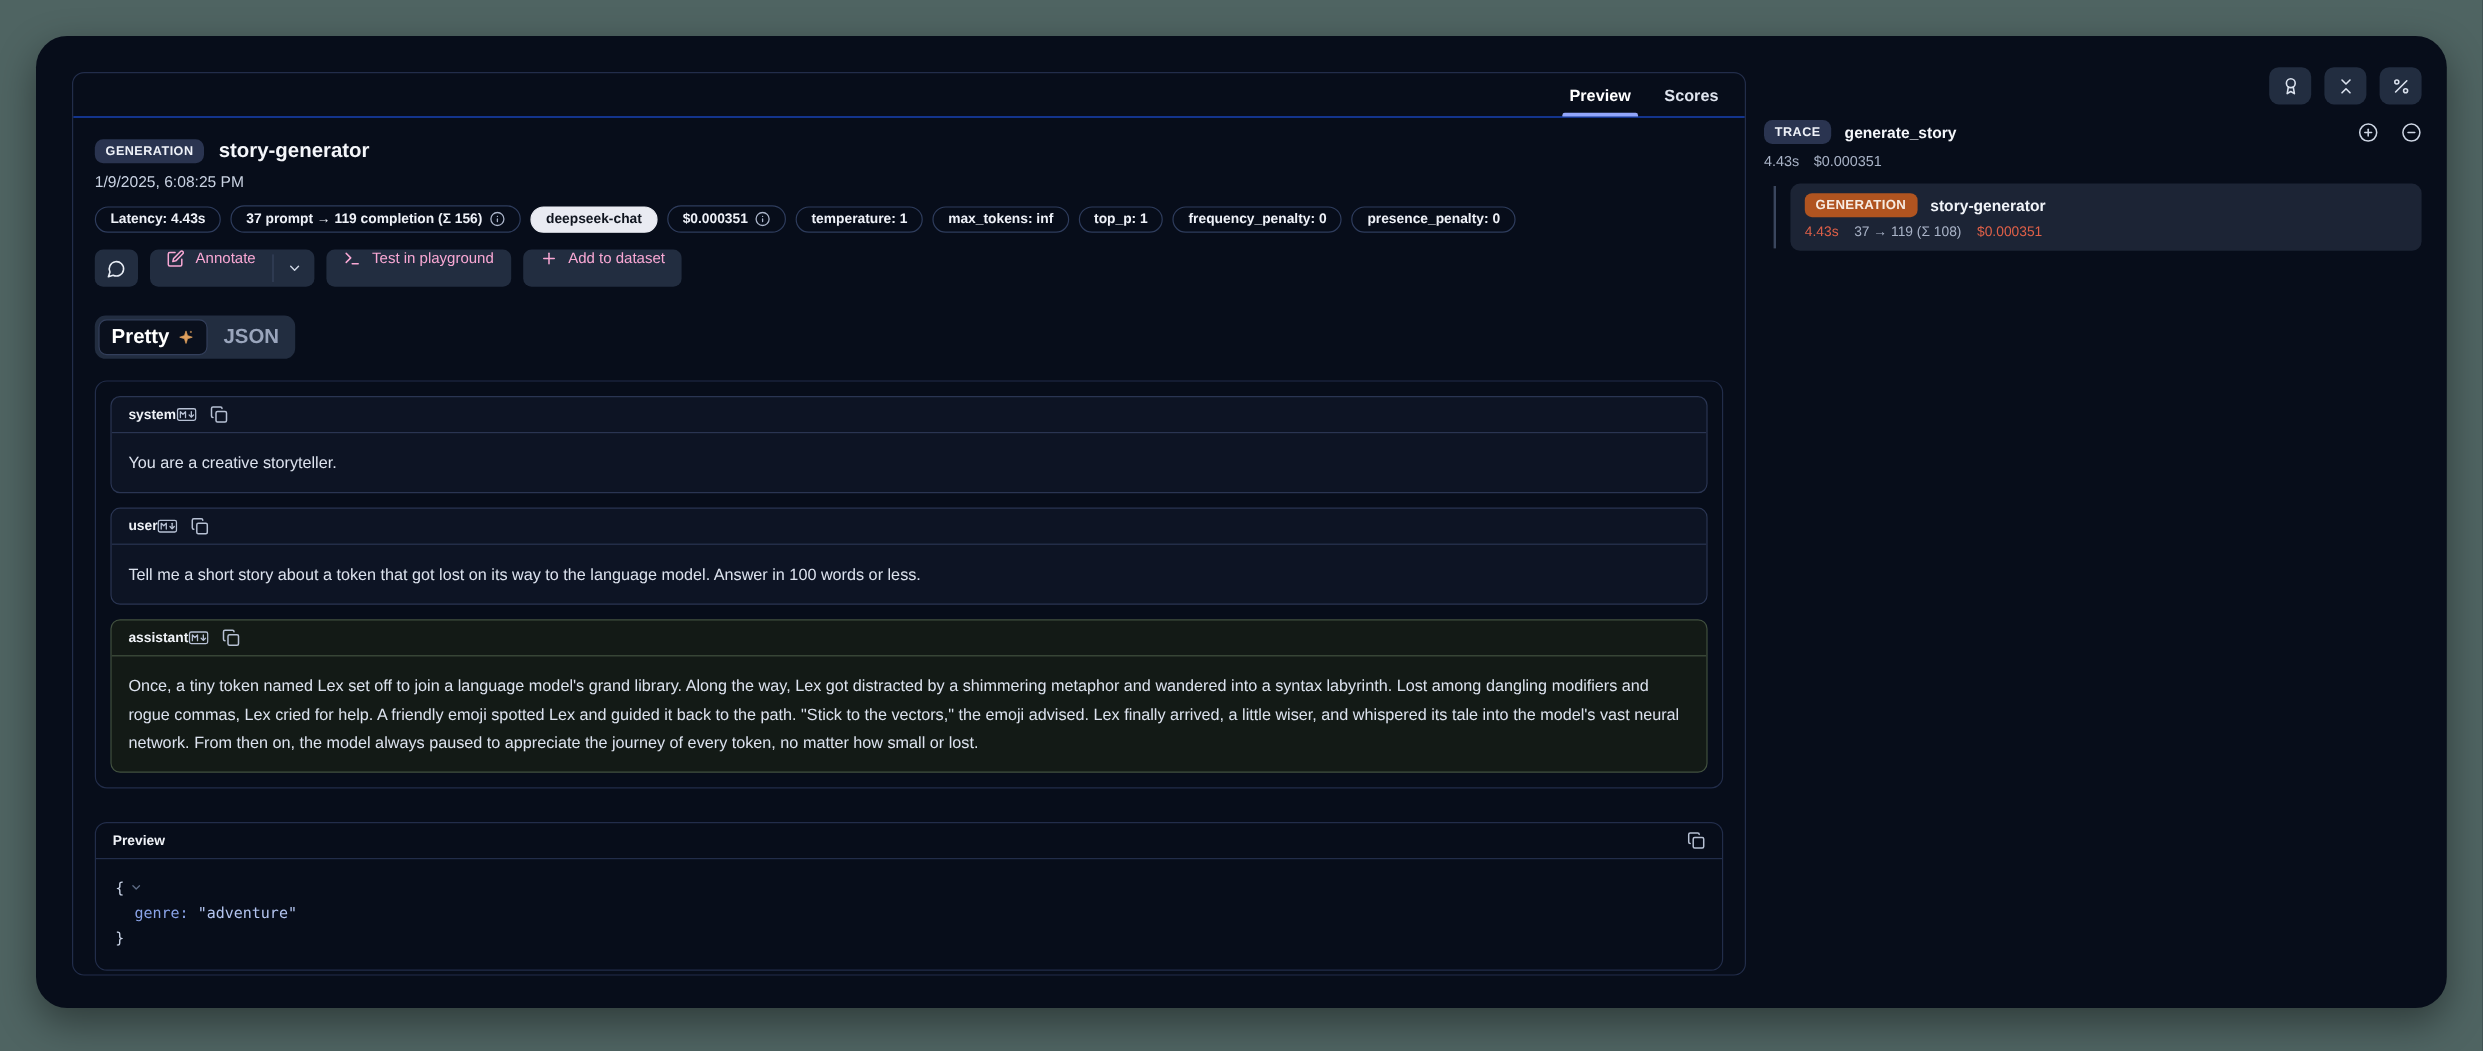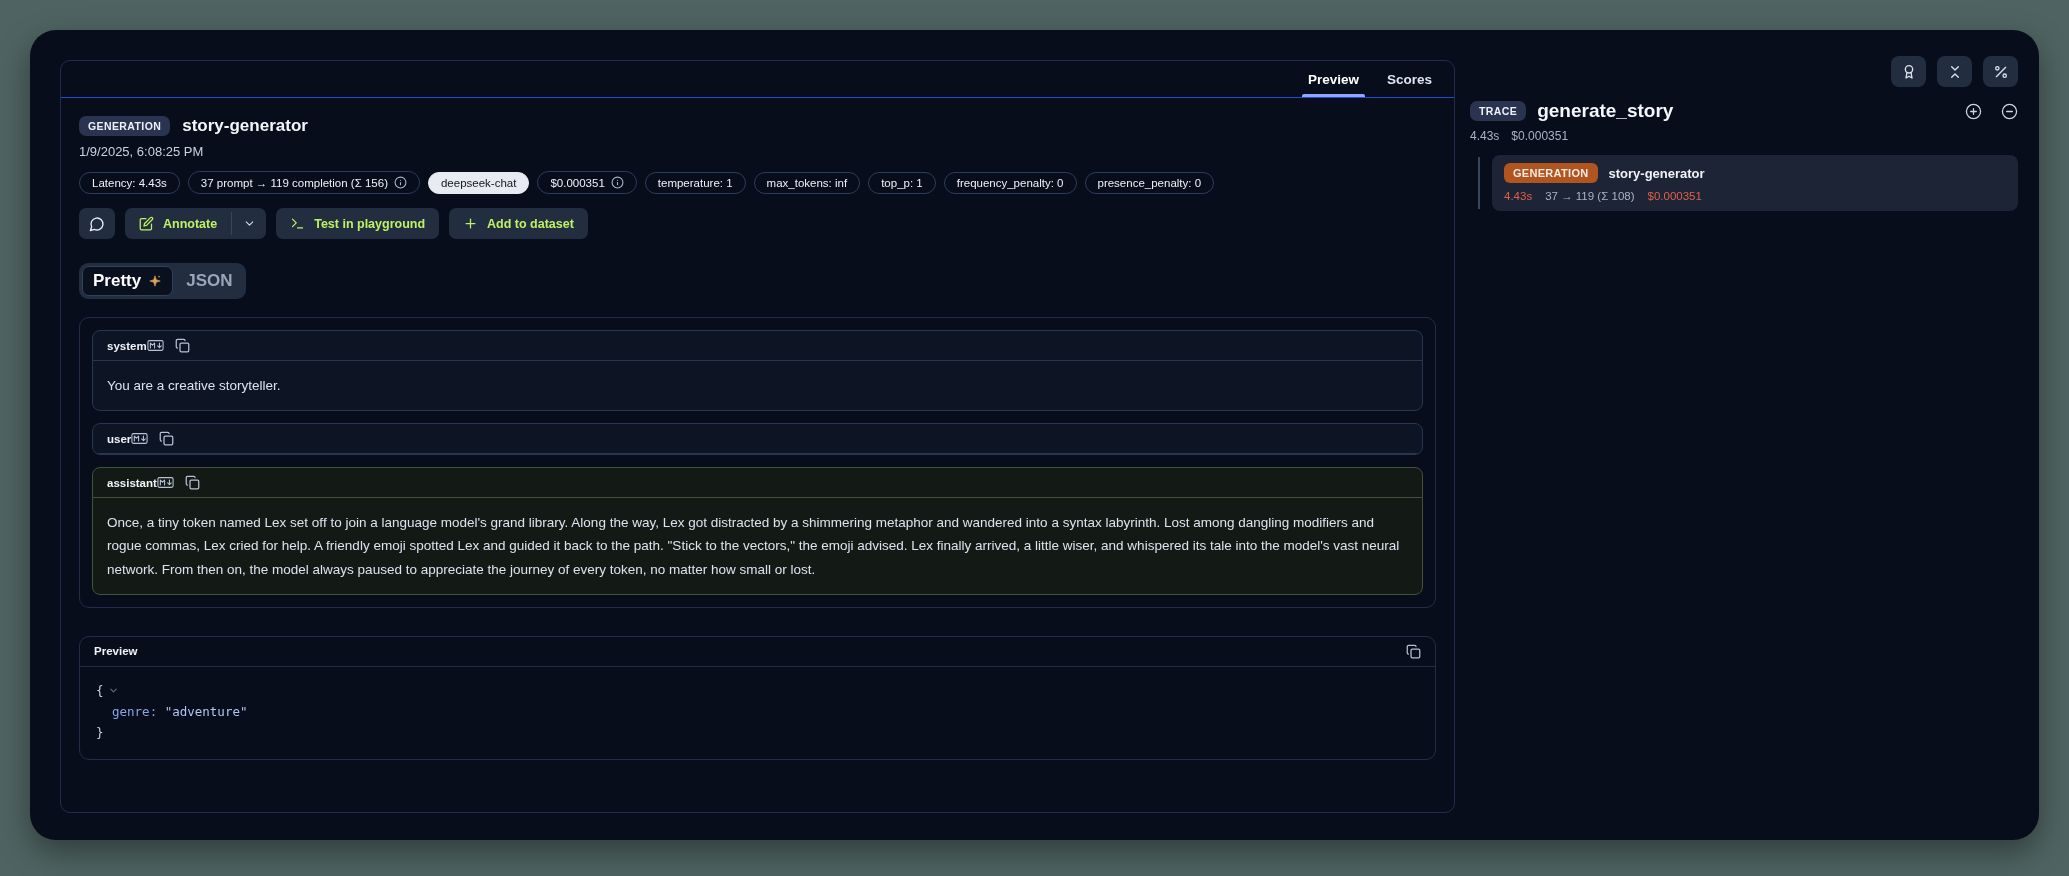--- a/index.html
+++ b/index.html
@@ -39,33 +39,33 @@
   .type-badge {
     background:#2a3450; color:#eef1f8; font-size:10.5px; font-weight:700;
     letter-spacing:.4px; padding:4px 9px; border-radius:7px;
   }
   .obs-title { font-size:17px; font-weight:700; color:#f4f6fa; }
   .timestamp { margin-top:8px; font-size:13px; color:#c9d2e2; }
   .pill-row { margin-top:12px; display:flex; gap:8px; flex-wrap:wrap; align-items:center; }
   .pill {
     display:inline-flex; align-items:center; gap:6px;
     border:1px solid #2e3c5c; border-radius:999px; padding:4px 12px;
-    font-size:11.5px; font-weight:400; color:#eef1f8; background:transparent;
+    font-size:11.5px; font-weight:700; color:#eef1f8; background:transparent;
   }
   .pill.solid { background:#e9ebf2; border-color:#e9ebf2; color:#10151f; }
   .pill .i-ico { display:inline-flex; color:#aab4c9; }
   .action-row { margin-top:14px; display:flex; gap:10px; align-items:center; }
   .icon-btn {
     width:36px; height:31px; background:#222d40; border-radius:7px;
     display:flex; align-items:center; justify-content:center; color:#e8edf5; cursor:pointer;
   }
   .btn {
     height:31px; background:#222d40; border-radius:7px; padding:0 14px;
-    display:inline-flex; align-items:center; gap:9px;
-    font-size:12.5px; font-weight:700; color:#bef264; cursor:pointer;
+    display:inline-flex; align-items:flex-start; gap:9px;
+    font-size:12.5px; font-weight:400; color:#f9a8d4; cursor:pointer;
   }
   .split { display:inline-flex; background:#222d40; border-radius:7px; overflow:hidden; }
   .split .btn { background:transparent; border-radius:0; }
   .split .divider { width:1px; background:#38445e; margin:4px 0; }
   .split .chev { width:34px; display:flex; align-items:center; justify-content:center; color:#cfd6e4; cursor:pointer; }
   .view-toggle {
     margin-top:24px; display:inline-flex; align-items:center; gap:2px;
     background:#222d40; border-radius:9px; padding:3px;
   }
   .view-opt {
@@ -105,21 +105,21 @@
   .json-indent { padding-left:16px; }
   .collapse-chev { color:#5d6b85; margin-left:4px; display:inline-flex; cursor:pointer; }
   
   .sidebar { position:absolute; left:1440px; top:26px; width:548px; }
   .tools-row { display:flex; justify-content:flex-end; gap:11px; }
   .tool-btn {
     width:35px; height:31px; background:#222d40; border-radius:8px;
     display:flex; align-items:center; justify-content:center; color:#dbe2ee; cursor:pointer;
   }
   .trace-row { margin-top:13px; display:flex; align-items:center; gap:11px; }
-  .trace-title { font-size:19px; font-weight:700; color:#f4f6fa; }
+  .trace-title { font-size:13px; font-weight:700; color:#f4f6fa; }
   .trace-row .spacer { flex:1; }
   .zoom-ico { display:inline-flex; color:#cdd5e3; cursor:pointer; }
   .zoom-ico + .zoom-ico { margin-left:8px; }
   .trace-metrics { margin-top:7px; display:flex; gap:12px; font-size:12px; color:#a9b3c7; }
   .tree { margin-top:12px; position:relative; padding-left:22px; }
   .tree::before {
     content:""; position:absolute; left:8px; top:2px; bottom:2px; width:1.5px; background:#3a465e;
   }
   .tree-item { background:#1c2435; border-radius:8px; padding:8px 12px 9px; cursor:pointer; }
   .tree-item-top { display:flex; align-items:center; gap:11px; }
@@ -298,20 +298,21 @@
                   </svg>
               </span>
               <span class="hi">
                 <svg width="15" height="15" viewBox="0 0 24 24" fill="none" stroke="currentColor" stroke-width="2" stroke-linecap="round" stroke-linejoin="round">
                     <rect width="14" height="14" x="8" y="8" rx="2"></rect>
                     <path d="M4 16c-1.1 0-2-.9-2-2V4c0-1.1.9-2 2-2h10c1.1 0 2 .9 2 2"></path>
                   </svg>
               </span>
             </span>
           </div>
+          <div class="msg-body">Tell me a short story about a token that got lost on its way to the language model. Answer in 100 words or less.</div>
         </div>
 
         <div class="msg-card assistant">
           <div class="msg-head">
             <span class="role">assistant</span>
             <span class="head-icons">
               <span class="hi">
                 <svg width="17" height="15" viewBox="0 0 28 24" fill="none" stroke="currentColor" stroke-width="1.8" stroke-linecap="round" stroke-linejoin="round">
                     <rect x="1.5" y="4" width="25" height="16" rx="2.5"></rect>
                     <path d="M5.5 16v-8l3.5 3.5L12.5 8v8"></path>

